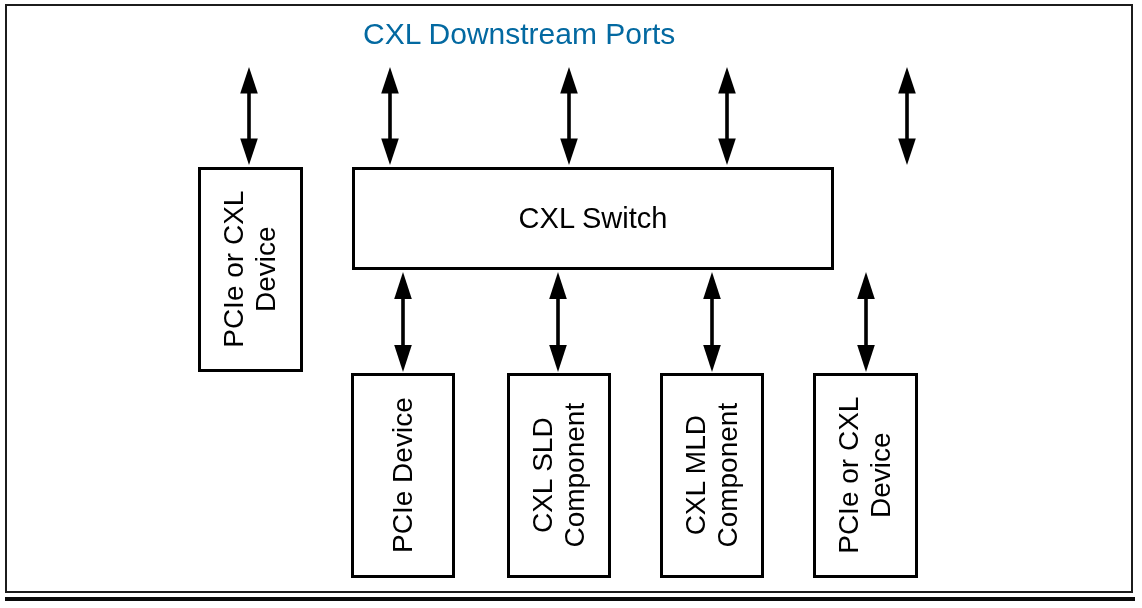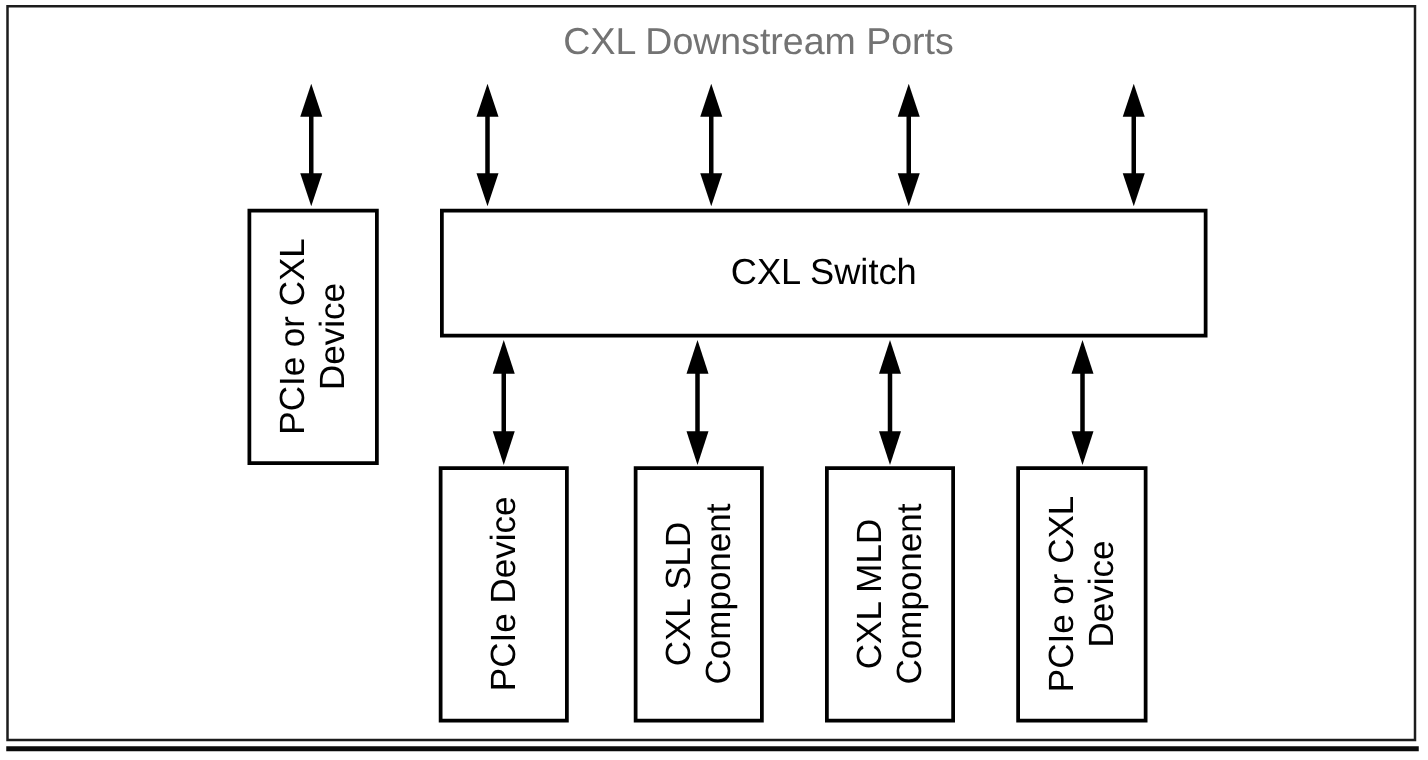--- a/index.html
+++ b/index.html
@@ -32,24 +32,24 @@
     top: 597px;
     width: 1130px;
     height: 4px;
     background: #0a0a0a;
   }
   .title {
     position: absolute;
     left: 363px;
     top: 17px;
     width: 400px;
-    text-align: right;
+    text-align: left;
     font-size: 30px;
     line-height: 1.15;
-    color: #737373;
+    color: #0369a1;
     white-space: nowrap;
   }
   .box {
     position: absolute;
     border: 3px solid #000000;
     box-sizing: border-box;
     background: #ffffff;
     display: flex;
     align-items: center;
     justify-content: center;
@@ -62,21 +62,21 @@
     line-height: 1.15;
     color: #000000;
     flex: none;
   }
   .hlabel {
     font-size: 29px;
     color: #000000;
     white-space: nowrap;
   }
   .box-left-device   { left: 198px; top: 167px; width: 105px; height: 205px; }
-  .box-switch        { left: 352px; top: 167px; width: 614px; height: 103px; align-items: center; }
+  .box-switch        { left: 352px; top: 167px; width: 482px; height: 103px; align-items: center; }
   .box-bottom-1      { left: 351px; top: 373px; width: 104px; height: 205px; }
   .box-bottom-2      { left: 507px; top: 373px; width: 104px; height: 205px; }
   .box-bottom-3      { left: 660px; top: 373px; width: 104px; height: 205px; }
   .box-bottom-4      { left: 813px; top: 373px; width: 105px; height: 205px; }
   .arrow {
     position: absolute;
     width: 20px;
   }
   .arrow svg { display: block; width: 100%; height: 100%; }
   .arrow-top    { top: 67px;  height: 98px; }

